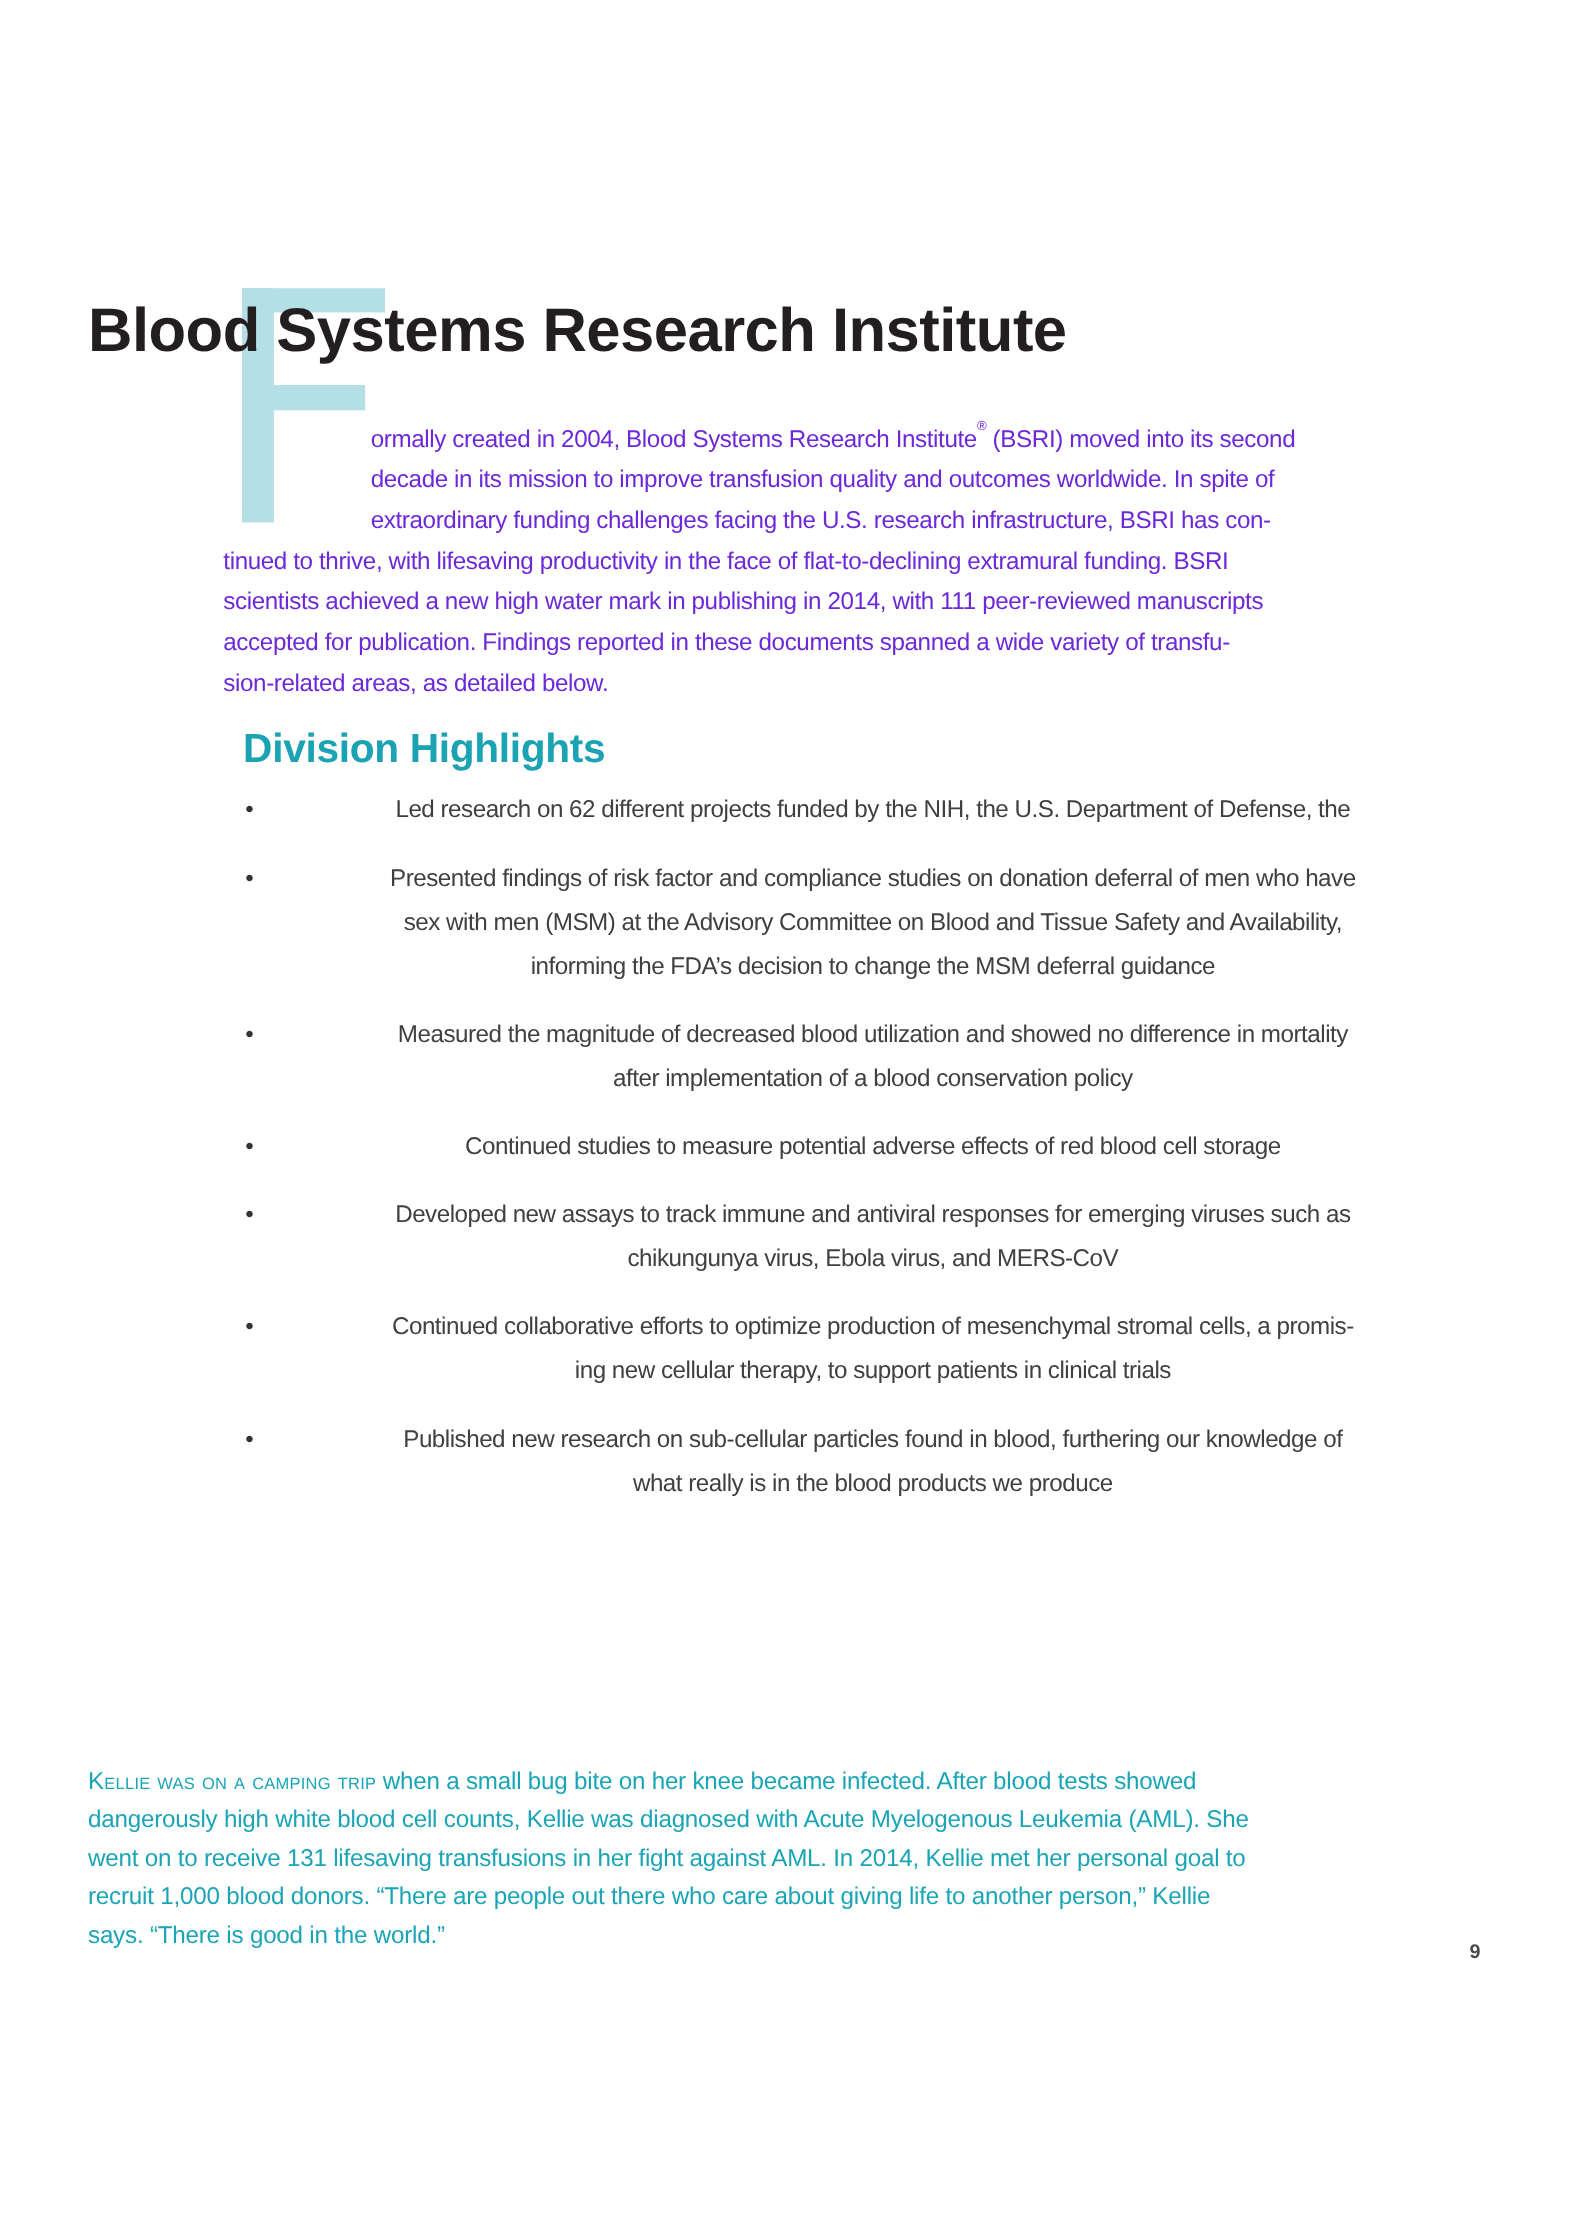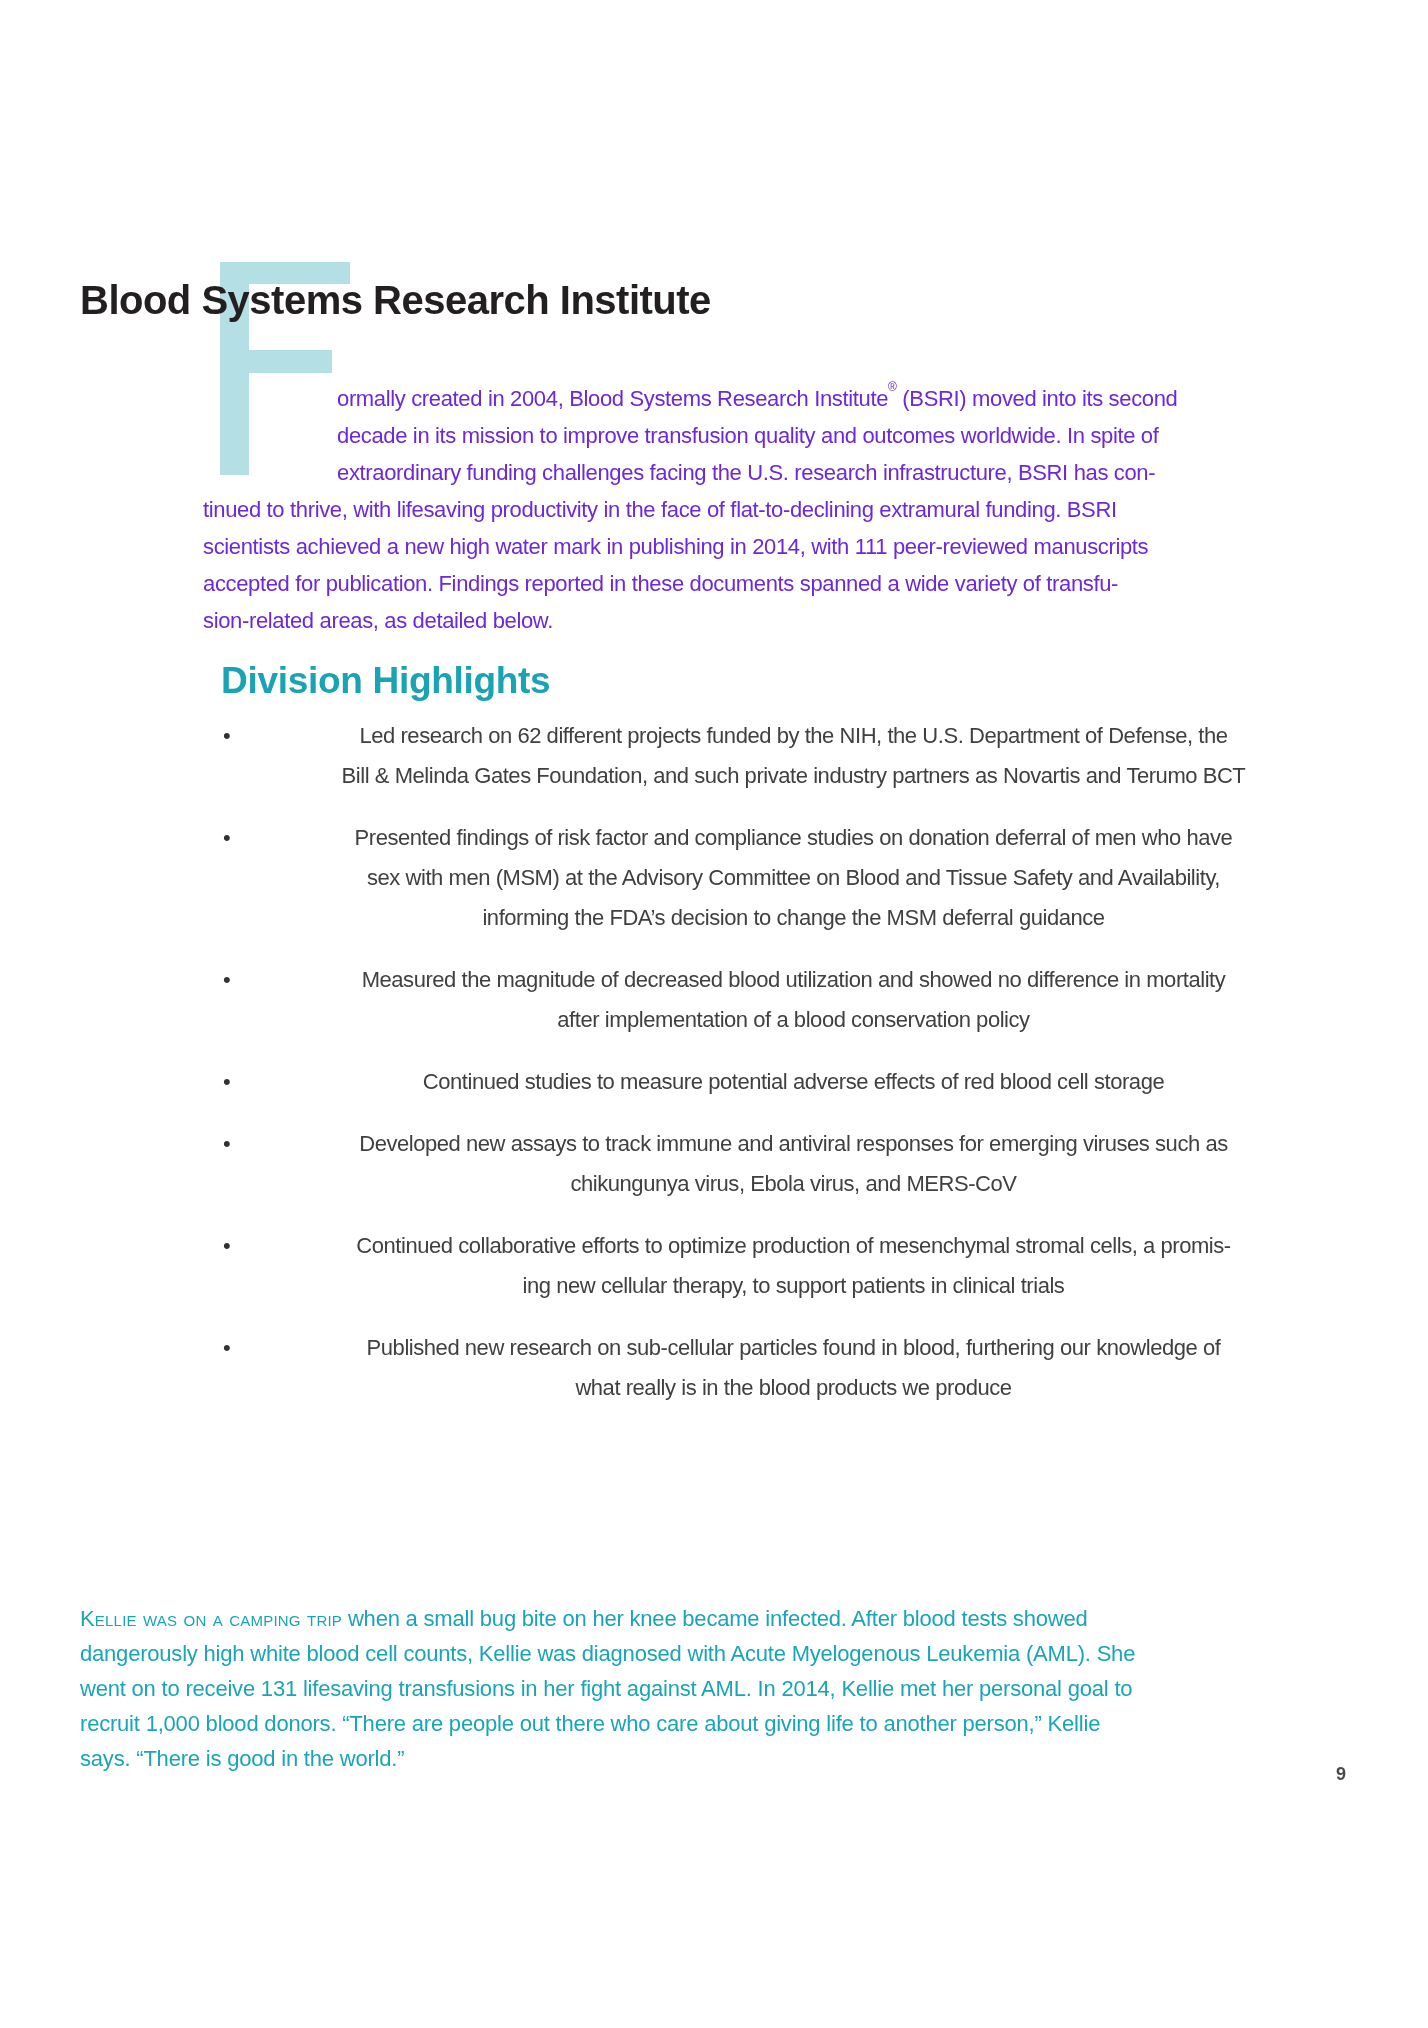--- a/index.html
+++ b/index.html
@@ -3,21 +3,21 @@
 <meta charset="utf-8">
 <style>
   html, body { margin: 0; padding: 0; background: #ffffff; }
   body { width: 1428px; height: 2028px; position: relative; overflow: hidden;
          font-family: "Liberation Sans", sans-serif; }
   .dropcap { position: absolute; left: 220px; top: 262px; width: 130px; height: 213px; z-index: 0; }
   .dropcap .stem { position: absolute; left: 0; top: 0; width: 29px; height: 213px; background: #b3dfe5; }
   .dropcap .topbar { position: absolute; left: 0; top: 0; width: 130px; height: 22px; background: #b3dfe5; }
   .dropcap .midbar { position: absolute; left: 0; top: 88px; width: 112px; height: 23px; background: #b3dfe5; }
   .title { position: absolute; left: 80px; top: 270px; margin: 0; z-index: 1;
-           font-size: 40px; font-weight: bold; color: #231f20; letter-spacing: -0.5px;
+           font-size: 56px; font-weight: bold; color: #231f20; letter-spacing: -0.5px;
            line-height: 60px; white-space: nowrap; }
   .intro { position: absolute; left: 203px; top: 380px; width: 1090px; z-index: 1;
            font-size: 22px; color: #6d28d9; line-height: 37px; letter-spacing: -0.35px; }
   .intro .line { white-space: nowrap; height: 37px; }
   .intro .line.indent { padding-left: 134px; }
   .intro sup { font-size: 12px; vertical-align: top; line-height: 14px; }
   .subhead { position: absolute; left: 221px; top: 664px; margin: 0;
              font-size: 37px; font-weight: bold; color: #1ba3b3; letter-spacing: -0.3px; line-height: 34px; }
   .bullets { position: absolute; left: 221px; top: 716px; width: 1100px; margin: 0; padding: 0; list-style: none; }
   .bullet { position: relative; padding-left: 45px; margin-bottom: 22px; }
@@ -49,21 +49,20 @@
   <div class="line">accepted for publication. Findings reported in these documents spanned a wide variety of transfu-</div>
   <div class="line">sion-related areas, as detailed below.</div>
 </div>
 
 <h2 class="subhead">Division Highlights</h2>
 
 <ul class="bullets">
   <li class="bullet">
     <span class="dot">•</span>
     <div class="line">Led research on 62 different projects funded by the NIH, the U.S. Department of Defense, the</div>
-    <div class="line">Bill &amp; Melinda Gates Foundation, and such private industry partners as Novartis and Terumo BCT</div>
   </li>
   <li class="bullet">
     <span class="dot">•</span>
     <div class="line">Presented findings of risk factor and compliance studies on donation deferral of men who have</div>
     <div class="line">sex with men (MSM) at the Advisory Committee on Blood and Tissue Safety and Availability,</div>
     <div class="line">informing the FDA’s decision to change the MSM deferral guidance</div>
   </li>
   <li class="bullet">
     <span class="dot">•</span>
     <div class="line">Measured the magnitude of decreased blood utilization and showed no difference in mortality</div>

